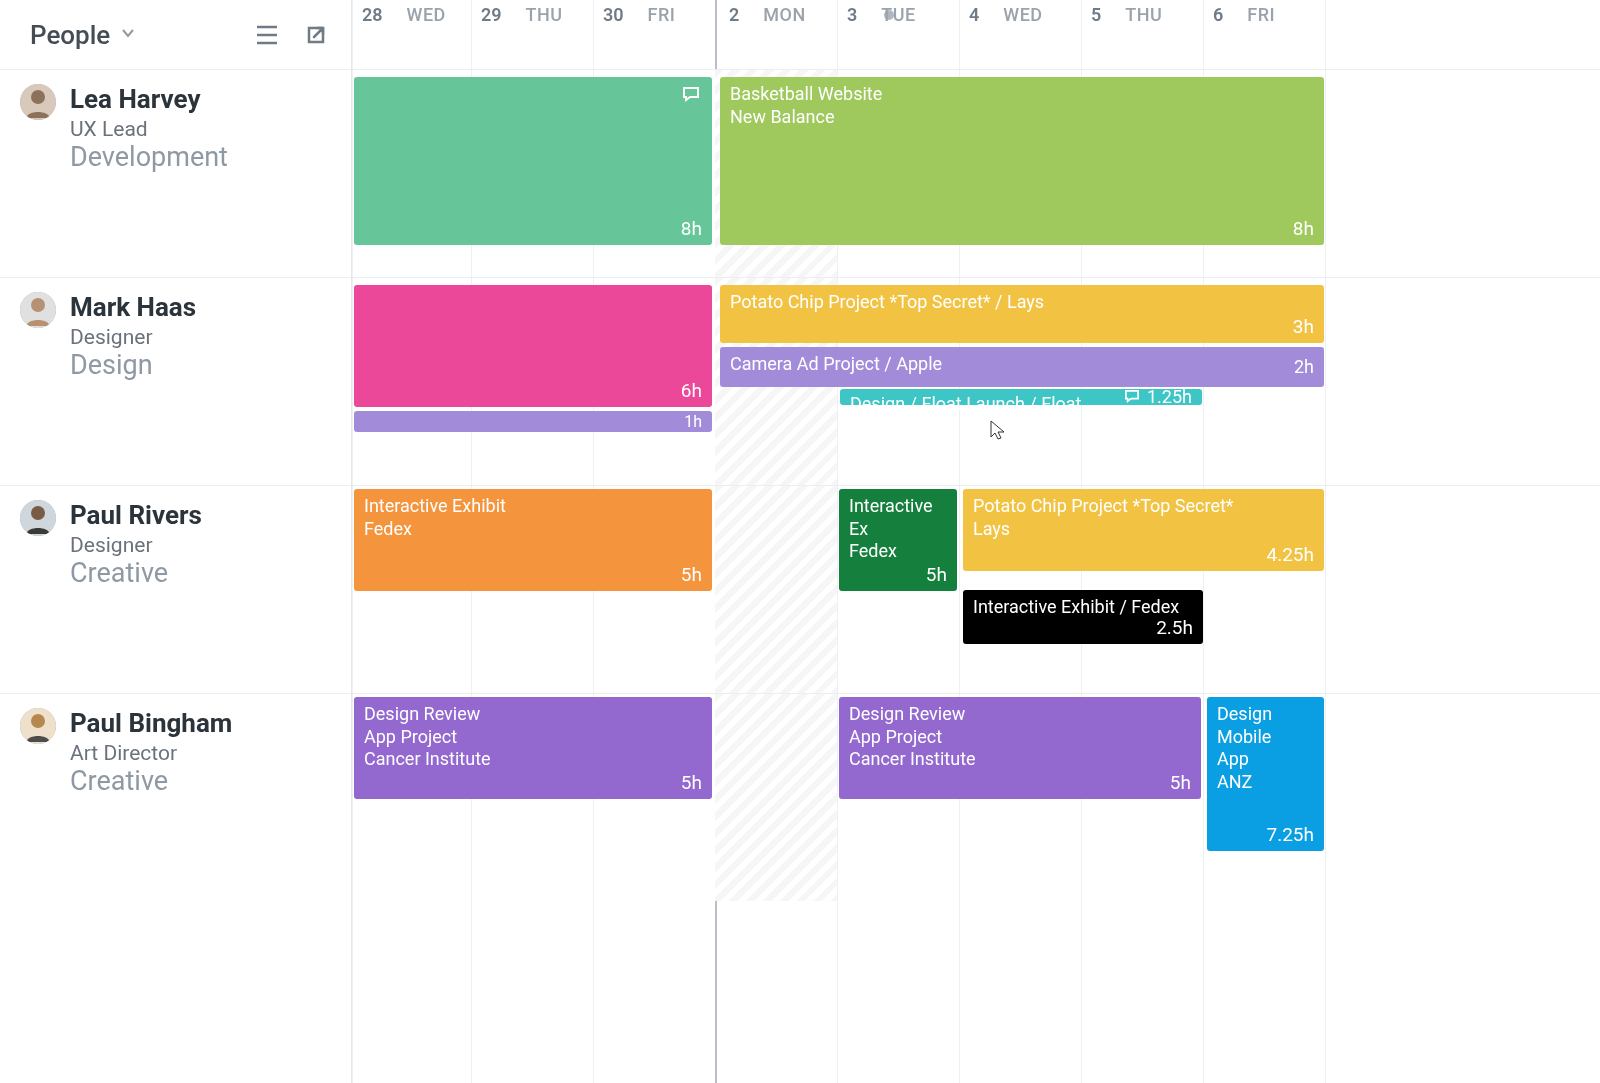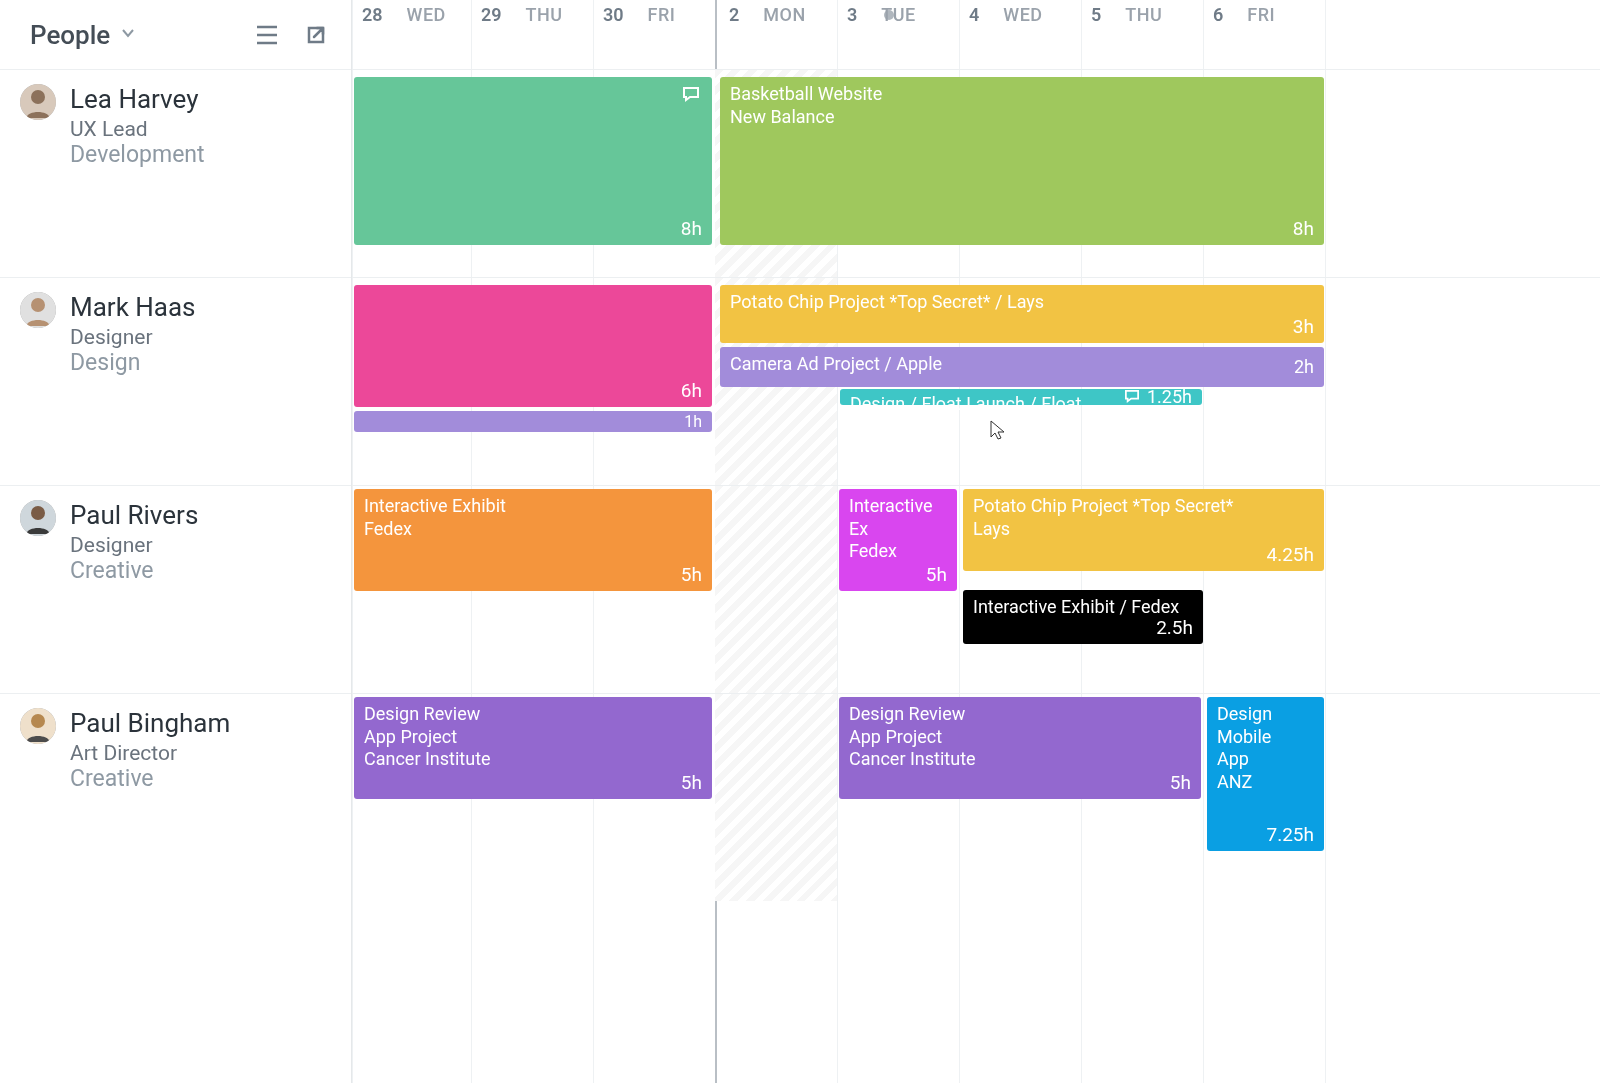--- a/index.html
+++ b/index.html
@@ -15,23 +15,23 @@
 .sidebar { width: 352px; flex: 0 0 352px; border-right: 1px solid #e5e8ea; display: flex; flex-direction: column; }
 .sidebar-header { height: 69px; display: flex; align-items: center; padding: 0 24px 0 30px; justify-content: space-between; }
 .people-selector { display: flex; align-items: center; gap: 10px; color: #444d56; cursor: pointer; }
 .people-selector .label { font-size: 26px; font-weight: 500; }
 .people-selector .chev { font-size: 18px; color: #8e99a3; }
 .header-icons { display: flex; gap: 26px; align-items: center; }
 .icon-btn { cursor: pointer; color: #6f7b87; display: flex; align-items: center; justify-content: center; }
 .person-row { border-top: 1px solid #eceff1; display: flex; gap: 14px; padding: 14px 12px 0 20px; }
 .avatar { width: 36px; height: 36px; border-radius: 50%; background: #b7b7b7; flex: 0 0 36px; overflow: hidden; display:flex; align-items:center; justify-content:center; }
 .avatar svg { width: 36px; height: 36px; }
-.person-info .name { font-size: 26px; font-weight: 400; color: #2b333b; line-height: 1.2; }
+.person-info .name { font-size: 26px; font-weight: 700; color: #2b333b; line-height: 1.2; }
 .person-info .role { font-size: 21px; color: #6a737d; margin-top: 2px; }
-.person-info .dept { font-size: 23px; color: #8e99a3; margin-top: 0px; }
+.person-info .dept { font-size: 27px; color: #8e99a3; margin-top: 0px; }
 .timeline { flex: 1 1 auto; position: relative; overflow: hidden; }
 .tl-header { height: 69px; display: flex; flex-direction: column; }
 .tl-months { height: 30px; display: flex; position: relative; }
 .month { position: absolute; top: 6px; font-size: 17px; font-weight: 600; color: #7b858f; letter-spacing: 0.5px; }
 .week-num { position: absolute; top: 6px; font-size: 18px; color: #a2abb3; }
 .tl-days { flex: 1; position: relative; }
 .day-label { position: absolute; top: 4px; font-size: 18px; color: #7b858f; display:flex; align-items:center; gap:24px;}
 .day-label .dnum { font-weight: 600; color: #6f7b87;}
 .day-label .dname { font-weight: 500; letter-spacing: 0.5px; color: #9aa2ab;}
 .grid { position: absolute; top: 0; bottom: 0; width: 0; border-left: 1px solid #eef1f3; }
@@ -243,21 +243,21 @@
       </div>
     </div>
 
     <div class="row-body" style="height:208px">
       <div class="weekend-hatch" style="left:363px;width:122px"></div>
       <div class="task" style="left:2px;width:358px;top:3px;height:102px;background:#f4953d">
         <div>Interactive Exhibit</div>
         <div>Fedex</div>
         <span class="hrs">5h</span>
       </div>
-      <div class="task" style="left:487px;width:118px;top:3px;height:102px;background:#d946ef">
+      <div class="task" style="left:487px;width:118px;top:3px;height:102px;background:#15803d">
         <div>Interactive Ex</div>
         <div>Fedex</div>
         <span class="hrs">5h</span>
       </div>
       <div class="task" style="left:611px;width:361px;top:3px;height:82px;background:#f2c343">
         <div>Potato Chip Project *Top Secret*</div>
         <div>Lays</div>
         <span class="hrs">4.25h</span>
       </div>
       <div class="task" style="left:611px;width:240px;top:104px;height:54px;background:#000000">

